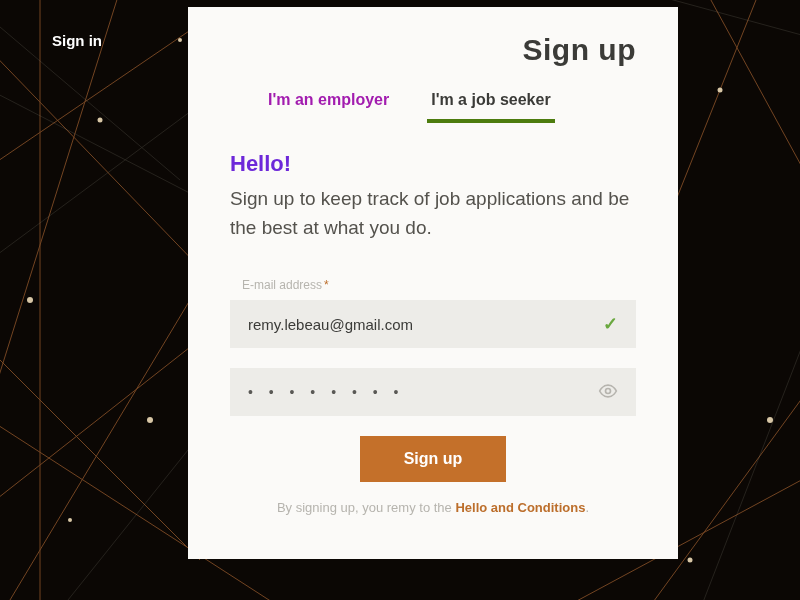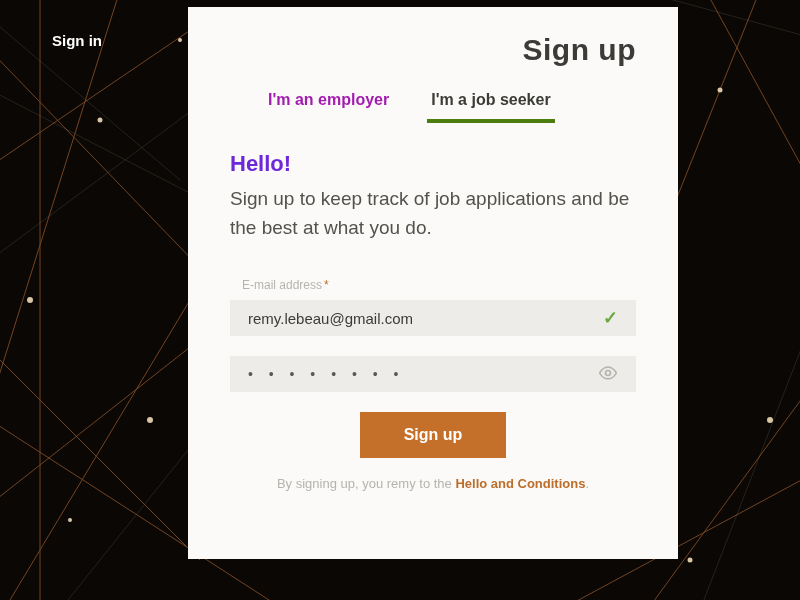--- a/index.html
+++ b/index.html
@@ -31,21 +31,21 @@
   .tab.active{
     color:#3b3b38;
     border-bottom:4px solid #4d7c0f;
   }
   .hello{font-size:22px;font-weight:700;margin:28px 0 8px 0;color:#6d28d9;}
   .sub{font-size:19px;line-height:1.5;color:#54524d;margin:0 0 36px 0;}
   .label{font-size:12px;font-weight:400;color:#b6b4ae;margin-bottom:8px;margin-left:12px;}
   .label .req{color:#bc6e2b;margin-left:2px;}
   .field{
     background:#edece8;
-    height:36px;
+    height:48px;
     display:flex;align-items:center;
     padding:0 18px;
     margin-bottom:20px;
     box-sizing:border-box;
     font-size:15px;color:#3b3b38;
   }
   .field .value{flex:1;}
   .dots{letter-spacing:6px;font-size:14px;color:#5a5955;}
   .check{color:#6aa83f;font-size:18px;font-weight:bold;}
   .eye{color:#b6b4ae;}

